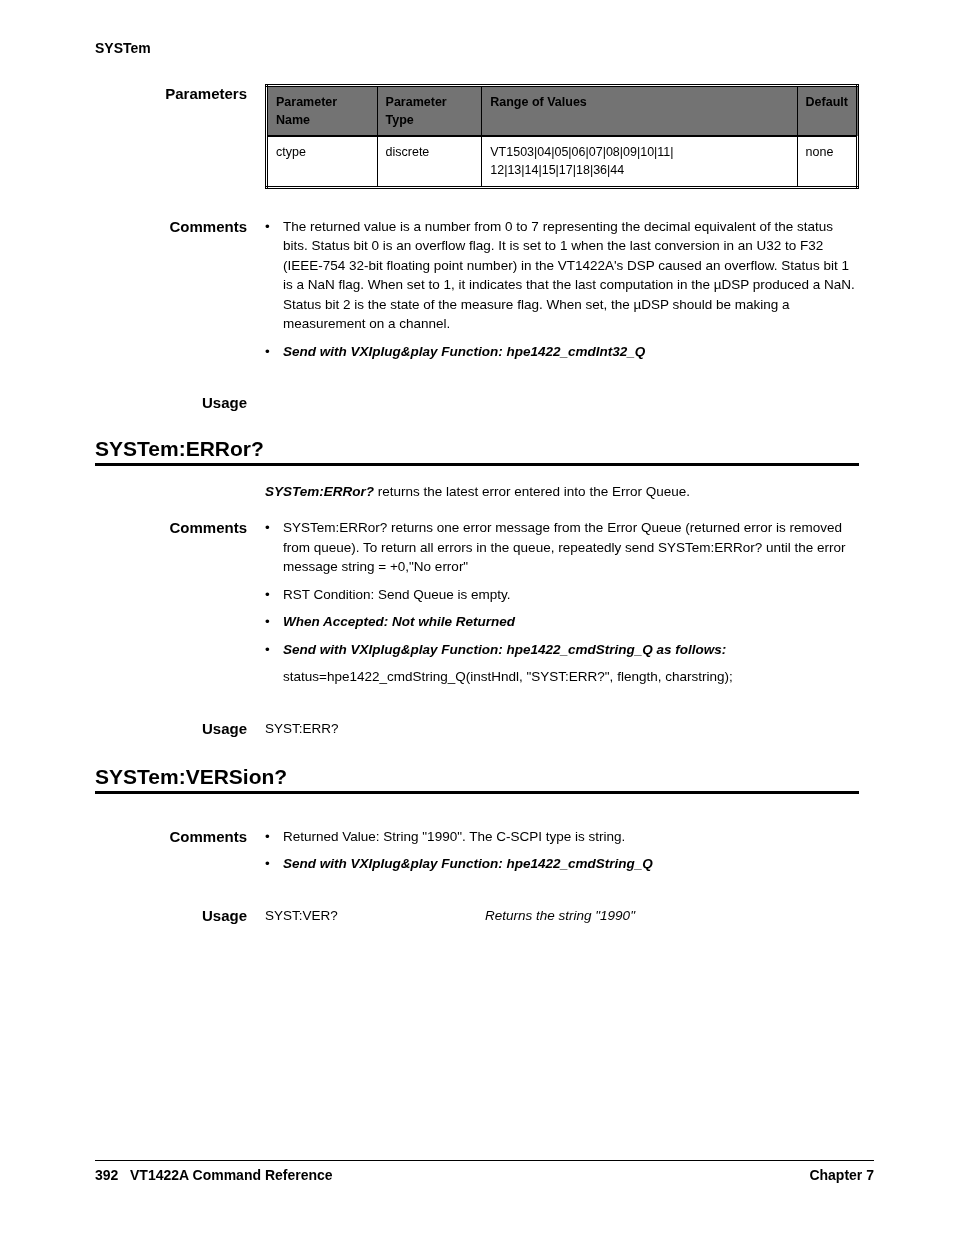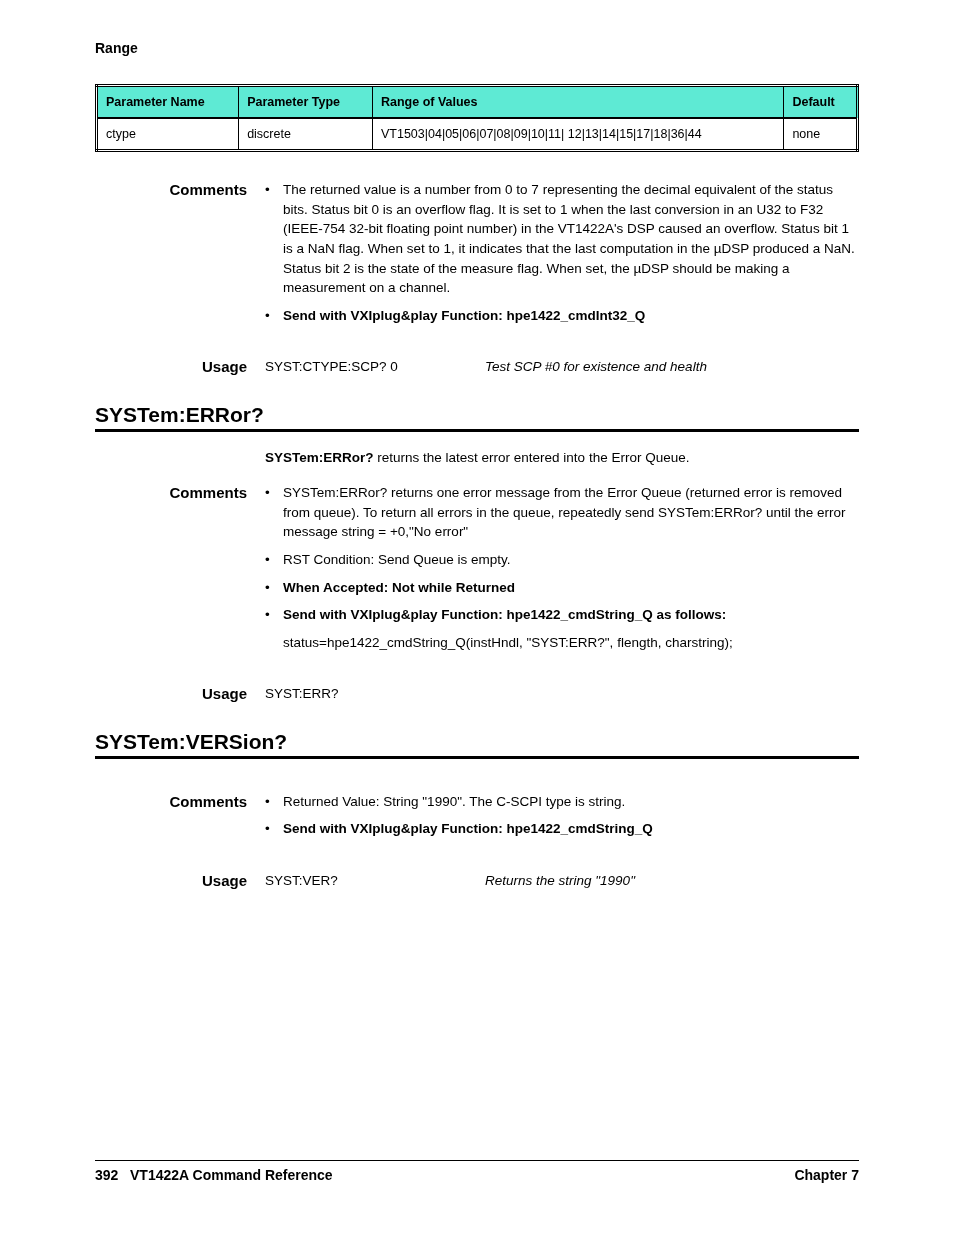--- a/index.html
+++ b/index.html
@@ -43,35 +43,35 @@
     margin-bottom: 18px;
   }
   .param-table th, .param-table td {
     border: 1px solid #000;
     padding: 6px 8px;
     font-size: 12.5px;
     text-align: left;
     vertical-align: top;
   }
   .param-table thead th {
-    background: #5eead4;
+    background: #737373;
     font-weight: bold;
   }
   .param-table thead { border-bottom: 2px solid #000; }
   .bullet-row {
     display: flex;
     margin-bottom: 8px;
   }
   .bullet-row .bullet {
     width: 18px;
     flex-shrink: 0;
   }
   .bullet-row .btxt { flex: 1; }
   .italic { font-style: italic; }
-  .mono-strong { font-weight: bold; }
+  .mono-strong { font-weight: bold; font-style: italic; }
   .h2 {
     font-size: 21px;
     font-weight: bold;
     font-family: Arial, Helvetica, sans-serif;
     margin-bottom: 2px;
     margin-top: 26px;
   }
   .rule-thick {
     border: none;
     border-top: 3px solid #000;
@@ -81,44 +81,45 @@
     display: flex;
   }
   .usage-cmd {
     width: 220px;
     flex-shrink: 0;
   }
   .footer {
     position: absolute;
     bottom: 52px;
     left: 95px;
-    right: 95px;
+    right: 80px;
     margin-top: 8px;
   }
   .footer-rule {
     border: none;
     border-top: 1px solid #000;
     margin-bottom: 6px;
   }
   .footer-row {
     display: flex;
     justify-content: space-between;
     font-size: 14px;
     font-weight: bold;
   }
   .nowrap-cell { white-space: nowrap; margin-top: 27px; }
   .spacer-sm { height: 6px; }
   .spacer-md { height: 14px; }
 </style>
 </head>
 <body>
 
-<div class="running-header">Range</div>
-
-<div class="section">
+<div class="running-header">SYSTem</div>
+
+<div class="section">
+  <div class="side-label">Parameters</div>
   <div class="content">
     <table class="param-table">
       <thead>
         <tr>
           <th>Parameter Name</th>
           <th>Parameter Type</th>
           <th>Range of Values</th>
           <th>Default</th>
         </tr>
       </thead>
@@ -145,26 +146,20 @@
       <div class="bullet">•</div>
       <div class="btxt"><span class="mono-strong">Send with VXIplug&amp;play Function: hpe1422_cmdInt32_Q</span></div>
     </div>
   </div>
 </div>
 
 <div class="spacer-md"></div>
 
 <div class="section">
   <div class="side-label">Usage</div>
-  <div class="content">
-    <div class="usage-block">
-      <div class="usage-cmd">SYST:CTYPE:SCP? 0</div>
-      <div class="italic">Test SCP #0 for existence and health</div>
-    </div>
-  </div>
 </div>
 
 <div class="h2">SYSTem:ERRor?</div>
 <hr class="rule-thick">
 
 <div class="section">
   <div class="side-label"></div>
   <div class="content">
     <span class="mono-strong">SYSTem:ERRor?</span><span> returns the latest error entered into the Error Queue.</span>
   </div>

